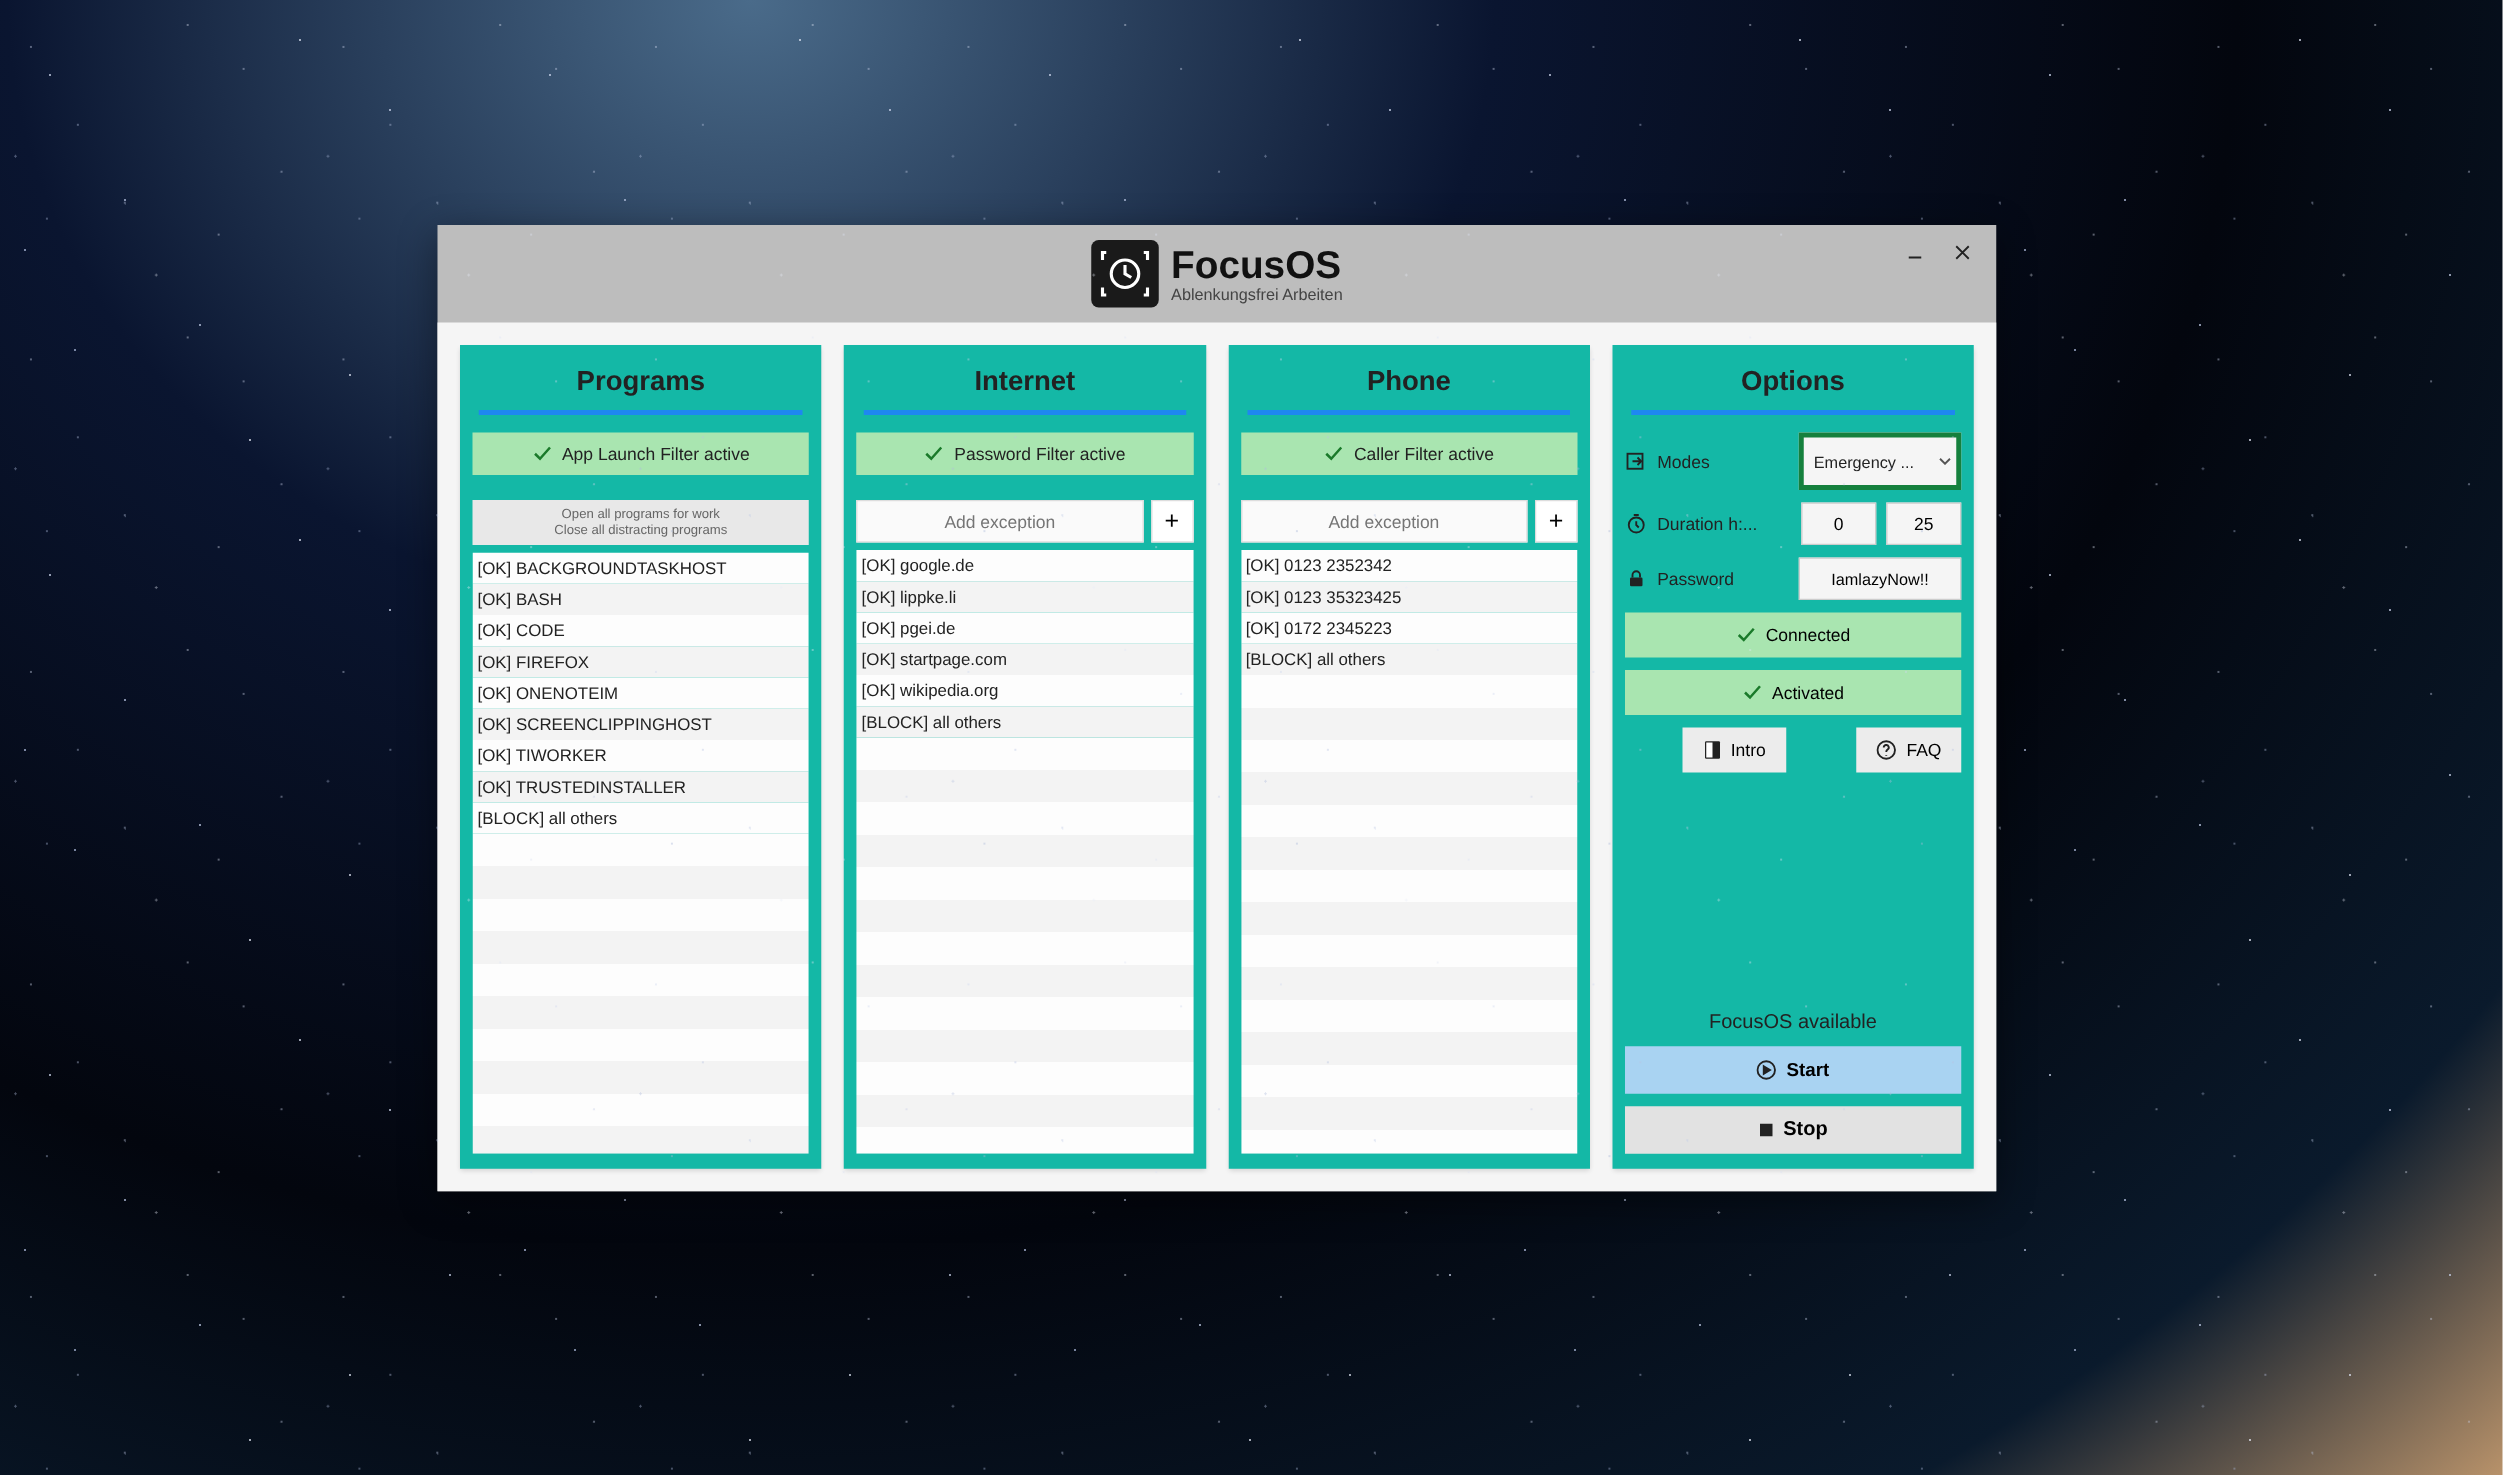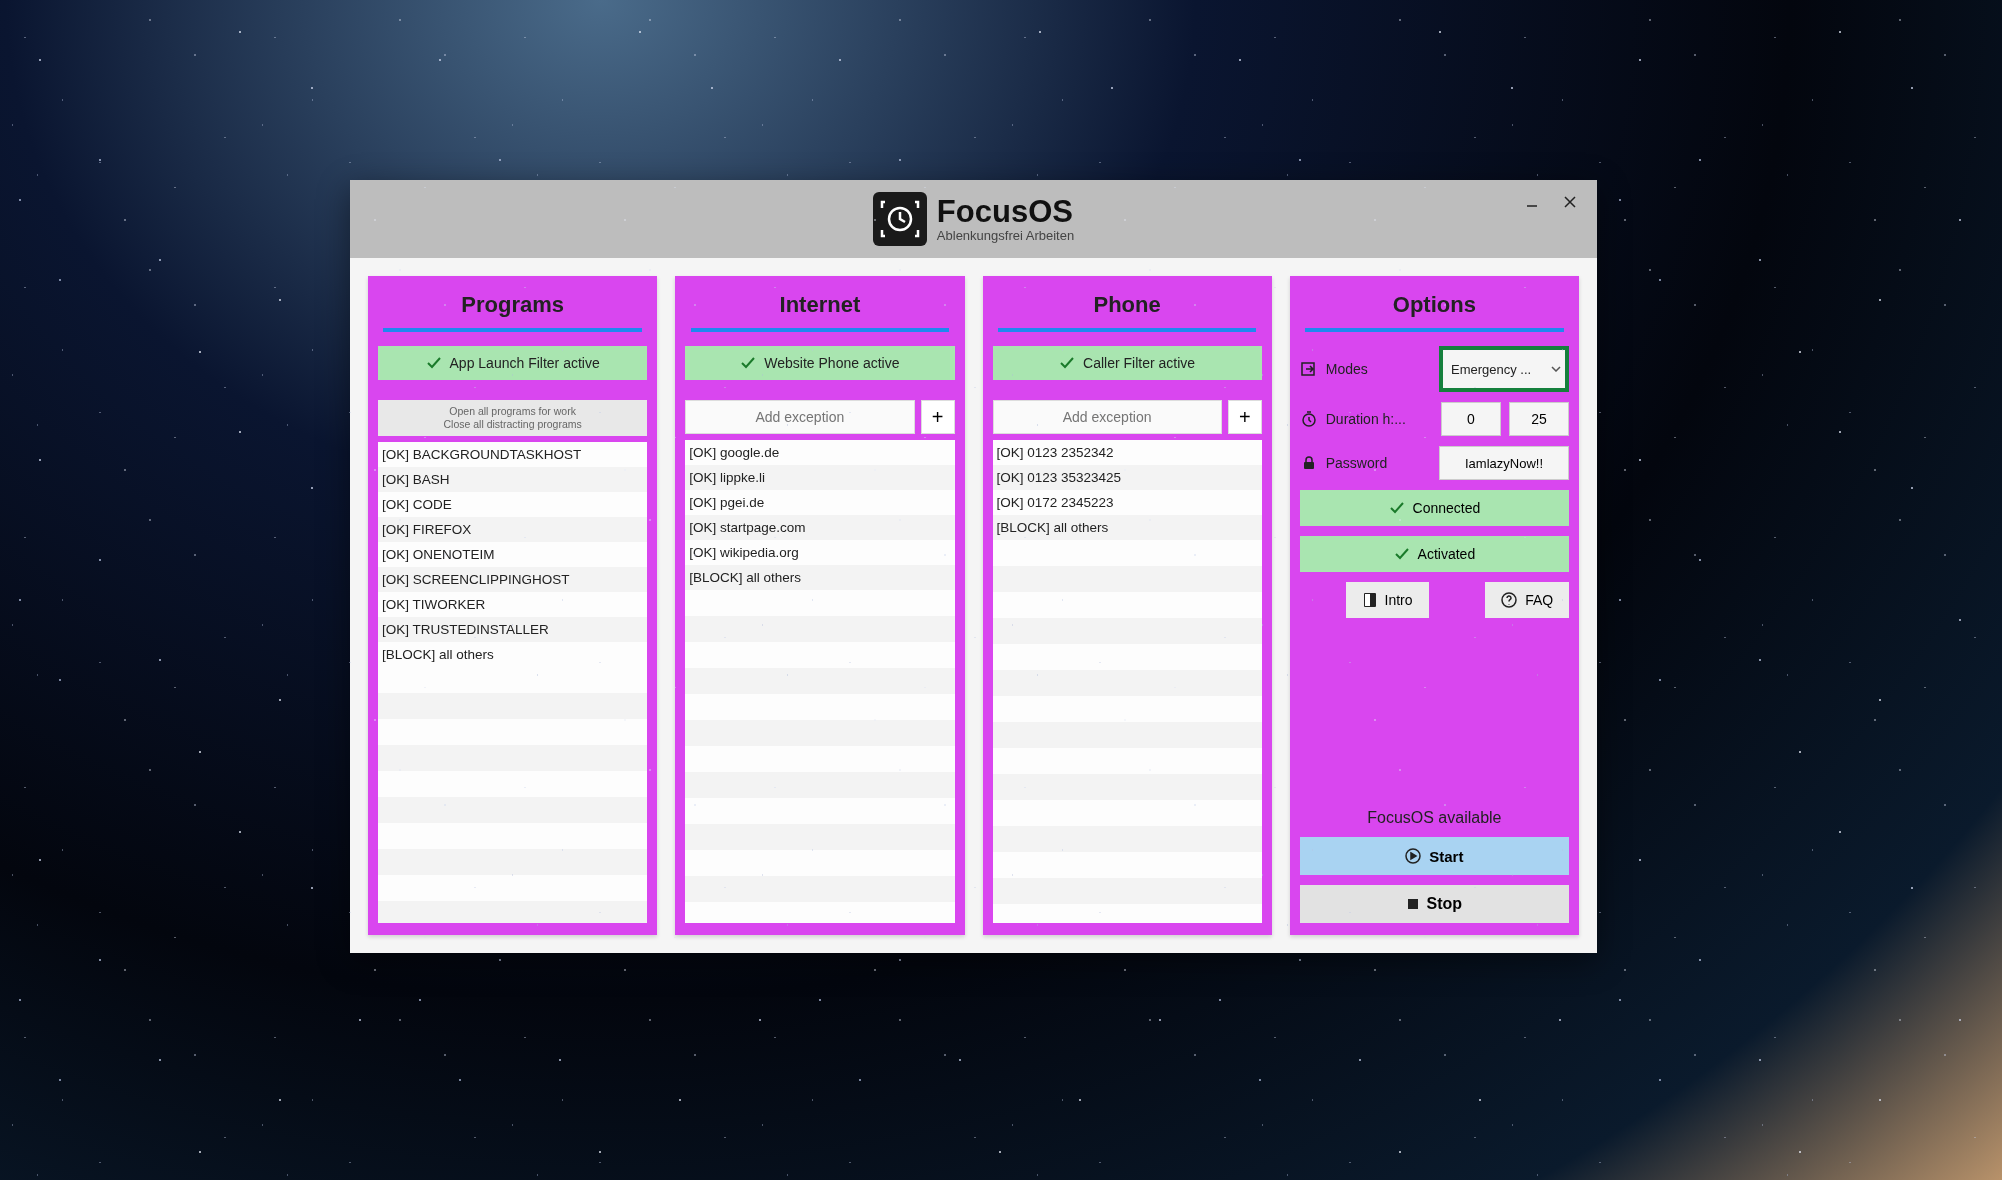--- a/index.html
+++ b/index.html
@@ -60,21 +60,21 @@
 
   .content {
     flex: 1;
     background: #f5f5f5;
     display: flex;
     gap: 18px;
     padding: 18px;
   }
   .panel {
     flex: 1;
-    background: #d946ef;
+    background: #14b8a6;
     box-shadow: 0 2px 4px rgba(0,0,0,.15);
     display: flex; flex-direction: column;
     padding: 10px 10px 12px 10px;
     min-width: 0;
   }
   .panel-title {
     text-align: center;
     font-size: 22px; font-weight: 700; color: #222;
     padding: 6px 0 10px 0;
   }
@@ -234,21 +234,21 @@
       </div>
     </div>
 
     <div class="panel">
       <div class="panel-title">Internet</div>
       <div class="panel-underline"></div>
       <div class="filter-status">
         <svg class="check-icon" viewBox="0 0 16 16">
             <path d="M2 8l4 4 8-9" stroke="#1a7a2a" stroke-width="2" fill="none"></path>
           </svg>
-        <span>Website Phone active</span>
+        <span>Password Filter active</span>
       </div>
       <div class="exception-row">
         <input class="exception-input" placeholder="Add exception" style="">
         <div class="add-btn">
           <span>+</span>
         </div>
       </div>
       <div class="list">
         <div class="list-row">[OK] google.de</div>
         <div class="list-row">[OK] lippke.li</div>

